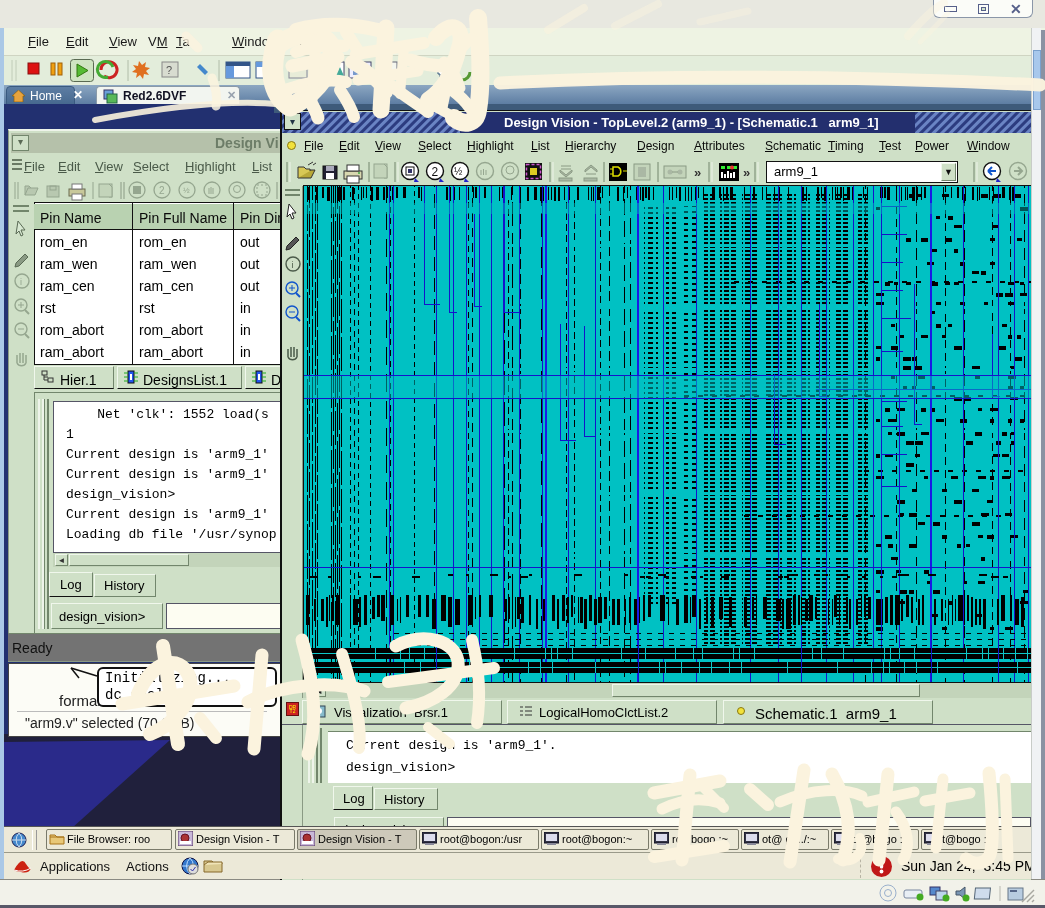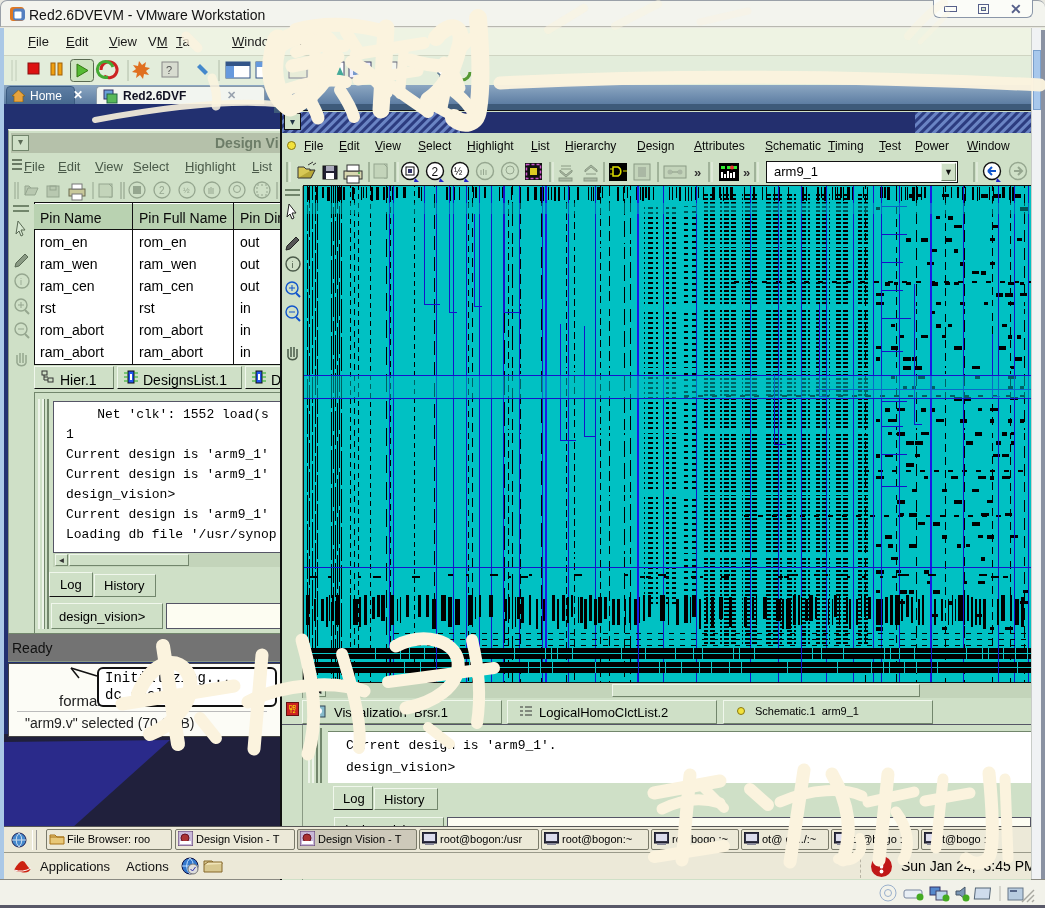--- a/index.html
+++ b/index.html
@@ -23,28 +23,20 @@
 .tbtn{position:absolute;top:2px;height:21px;background:#ece9d8;border:1px solid #7a7a6a;border-radius:2px;font-size:11px;color:#000;padding:3px 3px 6px 20px;white-space:nowrap;overflow:hidden}
 
 #vmstatus{left:0;top:879px;width:1045px;height:26px;background:#f2f2ea;border-top:1px solid #8a8a82;font-size:12px;color:#111}
 #bottomedge{left:0;top:905px;width:1045px;height:3px;background:#585868}
 
 #wm{left:0;top:0;width:1045px;height:908px;z-index:90;pointer-events:none}
 .z{position:absolute}
 </style></head><body>
 <div id="page">
 
-<div class="abs" id="vmtitle">
- <svg class="z" style="left:9px;top:6px" width="16" height="16" viewBox="0 0 16 16">
-        <rect x="0" y="0" width="14" height="14" rx="3" fill="#e07820"></rect>
-        <rect x="3" y="1.5" width="12" height="12" rx="3" fill="#5580c0"></rect>
-        <rect x="4.5" y="4.5" width="7" height="7" rx="1" fill="#fff"></rect>
-      </svg>
- <div class="abs txt">Red2.6DVEVM - VMware Workstation</div>
-</div>
 <div class="abs" id="winbtns">
       <span style="display:inline-block;width:13px;height:6px;border:1.5px solid #56608a"></span>
       <span style="display:inline-block;width:11px;height:10px;border:1.5px solid #56608a;position:relative">
         <span style="position:absolute;left:2px;top:2px;width:5px;height:4px;border:1.5px solid #56608a;background:#cde0c8"></span>
       </span>
       <span style="font-size:14px;color:#56608a">✕</span>
     </div>
 
 <div class="abs" id="vmmenu">
  <span style="left:24px"><u>F</u>ile</span>
@@ -96,21 +88,21 @@
 </div>
 
 <div class="abs" id="vmtabs">
  <div class="vtab" style="left:6px;width:69px;background:linear-gradient(#5d7da3,#47698f);color:#fff;border:1px solid #3a5a80">
    <svg class="z" style="left:5px;top:3px" width="13" height="12" viewBox="0 0 13 12">
           <path d="M6.5 0 L13 6 H11 V12 H2 V6 H0 Z" fill="#e8a33d" stroke="#8a6010" stroke-width=".7"></path>
         </svg>
    <span class="z" style="left:23px;top:2px">Home</span>
    <span class="z" style="left:66px;top:1px;font-weight:bold;font-size:12px">✕</span>
  </div>
- <div class="vtab" style="left:96px;width:169px;background:#f2f5f0;color:#112;border:1px solid #8a9aa8;border-bottom:none">
+ <div class="vtab" style="left:96px;width:144px;background:#f2f5f0;color:#112;border:1px solid #8a9aa8;border-bottom:none">
    <svg class="z" style="left:6px;top:2px" width="15" height="15" viewBox="0 0 15 15">
           <rect x="1" y="1" width="9" height="9" fill="#6aa0d8" stroke="#336"></rect>
           <rect x="4" y="5" width="10" height="9" fill="#58b858" stroke="#264"></rect>
         </svg>
    <span class="z" style="left:26px;top:2px;font-weight:bold">Red2.6DVF</span>
    <span class="z" style="left:130px;top:2px;color:#98a2ae;font-weight:bold;font-size:11px">✕</span>
  </div>
 </div>
 
 <div class="abs" id="desk">
@@ -291,20 +283,21 @@
           <defs>
             <pattern id="hat" width="6" height="6" patternUnits="userSpaceOnUse" patternTransform="rotate(45)">
               <rect width="6" height="6" fill="#2c3c80"></rect>
               <rect width="3" height="6" fill="#6a84c4"></rect>
             </pattern>
           </defs>
           <rect width="753" height="21" fill="url(#hat)"></rect>
           <rect x="178" y="0" width="455" height="21" fill="#232f6e"></rect>
         </svg>
         <div class="abs" style="left:2px;top:2px;width:17px;height:17px;background:#cfe0c7;border:1px solid #111;color:#234;font-size:10px;text-align:center;line-height:16px">▾</div>
+        <div class="abs" style="left:222px;top:4px;font-size:13px;font-weight:bold;color:#fff">Design Vision - TopLevel.2 (arm9_1) - [Schematic.1&nbsp;&nbsp;&nbsp;arm9_1]</div>
         <div class="abs" style="left:0;top:22px;width:753px;height:25px;background:#cfe0c7"></div>
         <div class="abs" style="left:5px;top:30px;width:9px;height:9px;background:#f2e23a;border:1px solid #887711;border-radius:50%"></div>
         <div class="abs" style="left:22px;top:28px;font-size:12px;color:#0a0a0a"><u>F</u>ile</div>
         <div class="abs" style="left:57px;top:28px;font-size:12px;color:#0a0a0a"><u>E</u>dit</div>
         <div class="abs" style="left:93px;top:28px;font-size:12px;color:#0a0a0a"><u>V</u>iew</div>
         <div class="abs" style="left:136px;top:28px;font-size:12px;color:#0a0a0a"><u>S</u>elect</div>
         <div class="abs" style="left:185px;top:28px;font-size:12px;color:#0a0a0a"><u>H</u>ighlight</div>
         <div class="abs" style="left:249px;top:28px;font-size:12px;color:#0a0a0a"><u>L</u>ist</div>
         <div class="abs" style="left:283px;top:28px;font-size:12px;color:#0a0a0a"><u>H</u>ierarchy</div>
         <div class="abs" style="left:355px;top:28px;font-size:12px;color:#0a0a0a"><u>D</u>esign</div>
@@ -1103,21 +1096,21 @@
             <line x1="6" y1="2" x2="13" y2="2"></line>
             <line x1="1" y1="6" x2="4" y2="6"></line>
             <line x1="6" y1="6" x2="13" y2="6"></line>
             <line x1="1" y1="10" x2="4" y2="10"></line>
             <line x1="6" y1="10" x2="13" y2="10"></line>
           </g>
         </svg>
         <div class="abs" style="left:257px;top:594px;font-size:13px;color:#000">LogicalHomoClctList.2</div>
         <div class="abs bev" style="left:441px;top:589px;width:210px;height:24px;background:#cfe0c7"></div>
         <div class="abs" style="left:455px;top:596px;width:8px;height:8px;background:#f2e23a;border:1px solid #887711;border-radius:50%"></div>
-        <div class="abs" style="left:473px;top:594px;font-size:11px;color:#000">Schematic.1&nbsp; arm9_1</div>
+        <div class="abs" style="left:473px;top:594px;font-size:15px;color:#000">Schematic.1&nbsp; arm9_1</div>
         <div class="abs" style="left:26px;top:617px;width:10px;height:55px;border-left:2px solid #eef4ea;border-right:2px solid #72866c"></div>
         <div class="abs" style="left:30px;top:617px;width:10px;height:55px;border-left:2px solid #eef4ea;border-right:2px solid #72866c"></div>
         <div class="abs" style="left:46px;top:620px;width:703px;height:52px;background:#fff;border-top:1px solid #72866c"></div>
         <div class="abs mono" style="left:64px;top:627px;font-size:13px;color:#000">Current design is 'arm9_1'.</div>
         <div class="abs mono" style="left:64px;top:649px;font-size:13px;color:#000">design_vision&gt;</div>
         <div class="abs bev" style="left:51px;top:675px;width:40px;height:24px;background:#cfe0c7;border-bottom:1px solid #111">
           <div class="abs" style="left:9px;top:4px;font-size:13px">Log</div>
         </div>
         <div class="abs bev" style="left:92px;top:677px;width:64px;height:22px;background:#cfe0c7">
           <div class="abs" style="left:9px;top:3px;font-size:13px">History</div>

